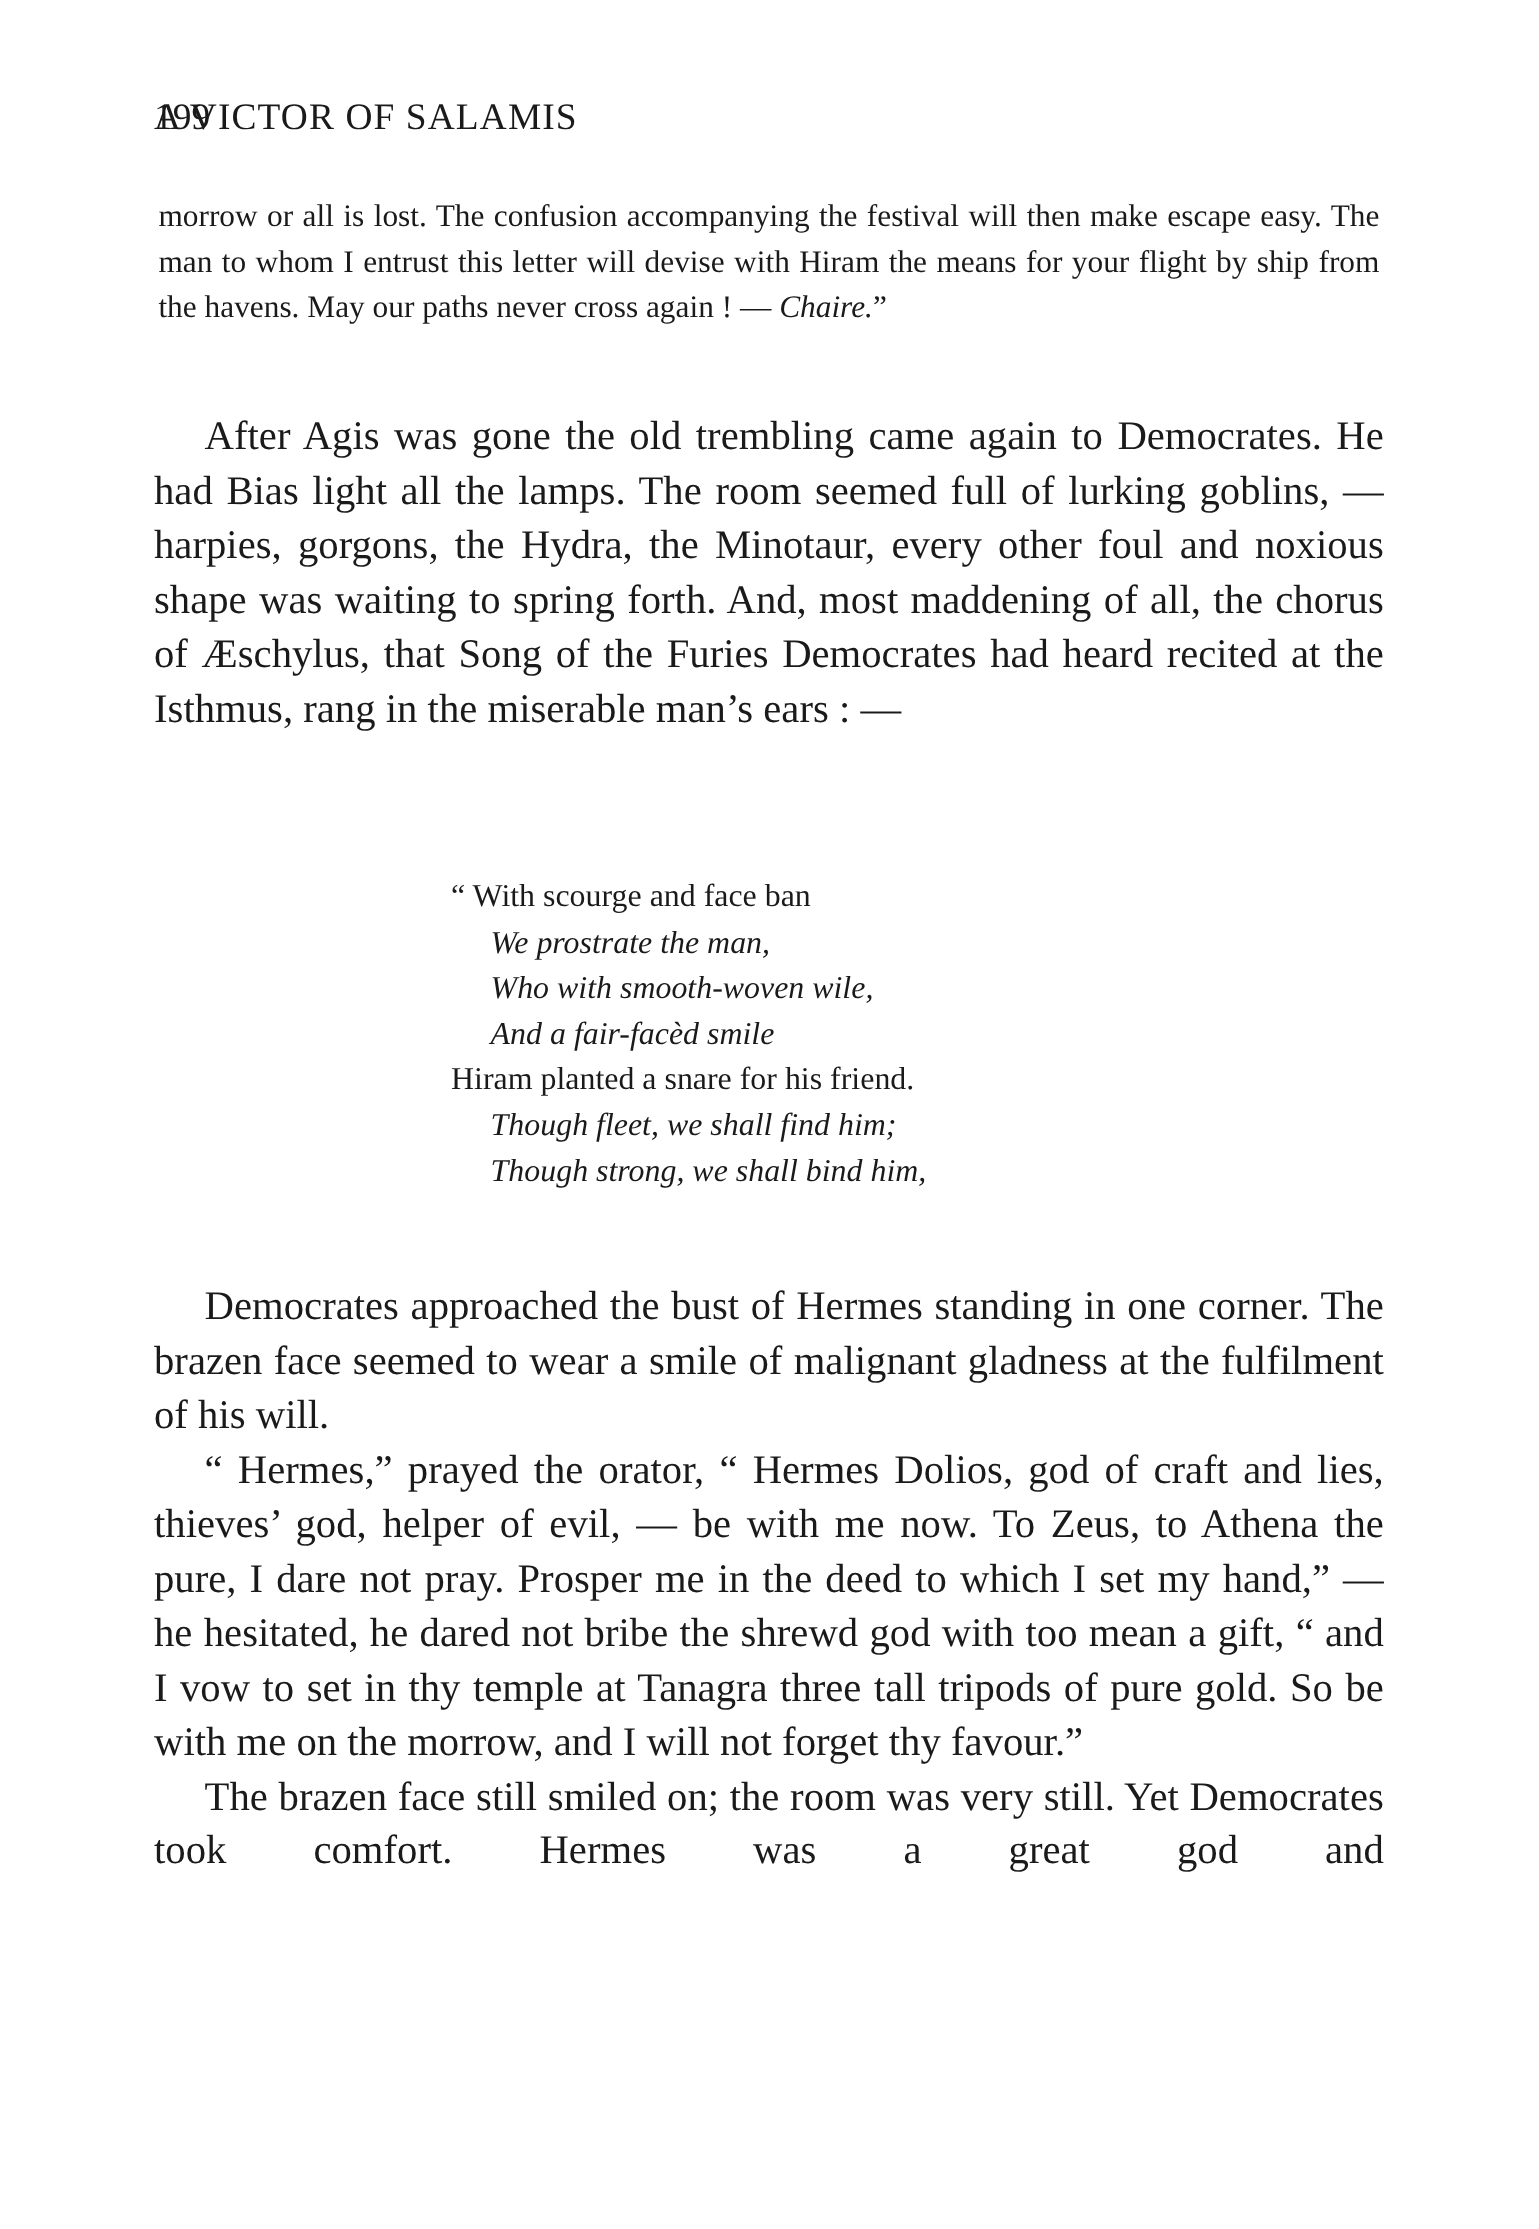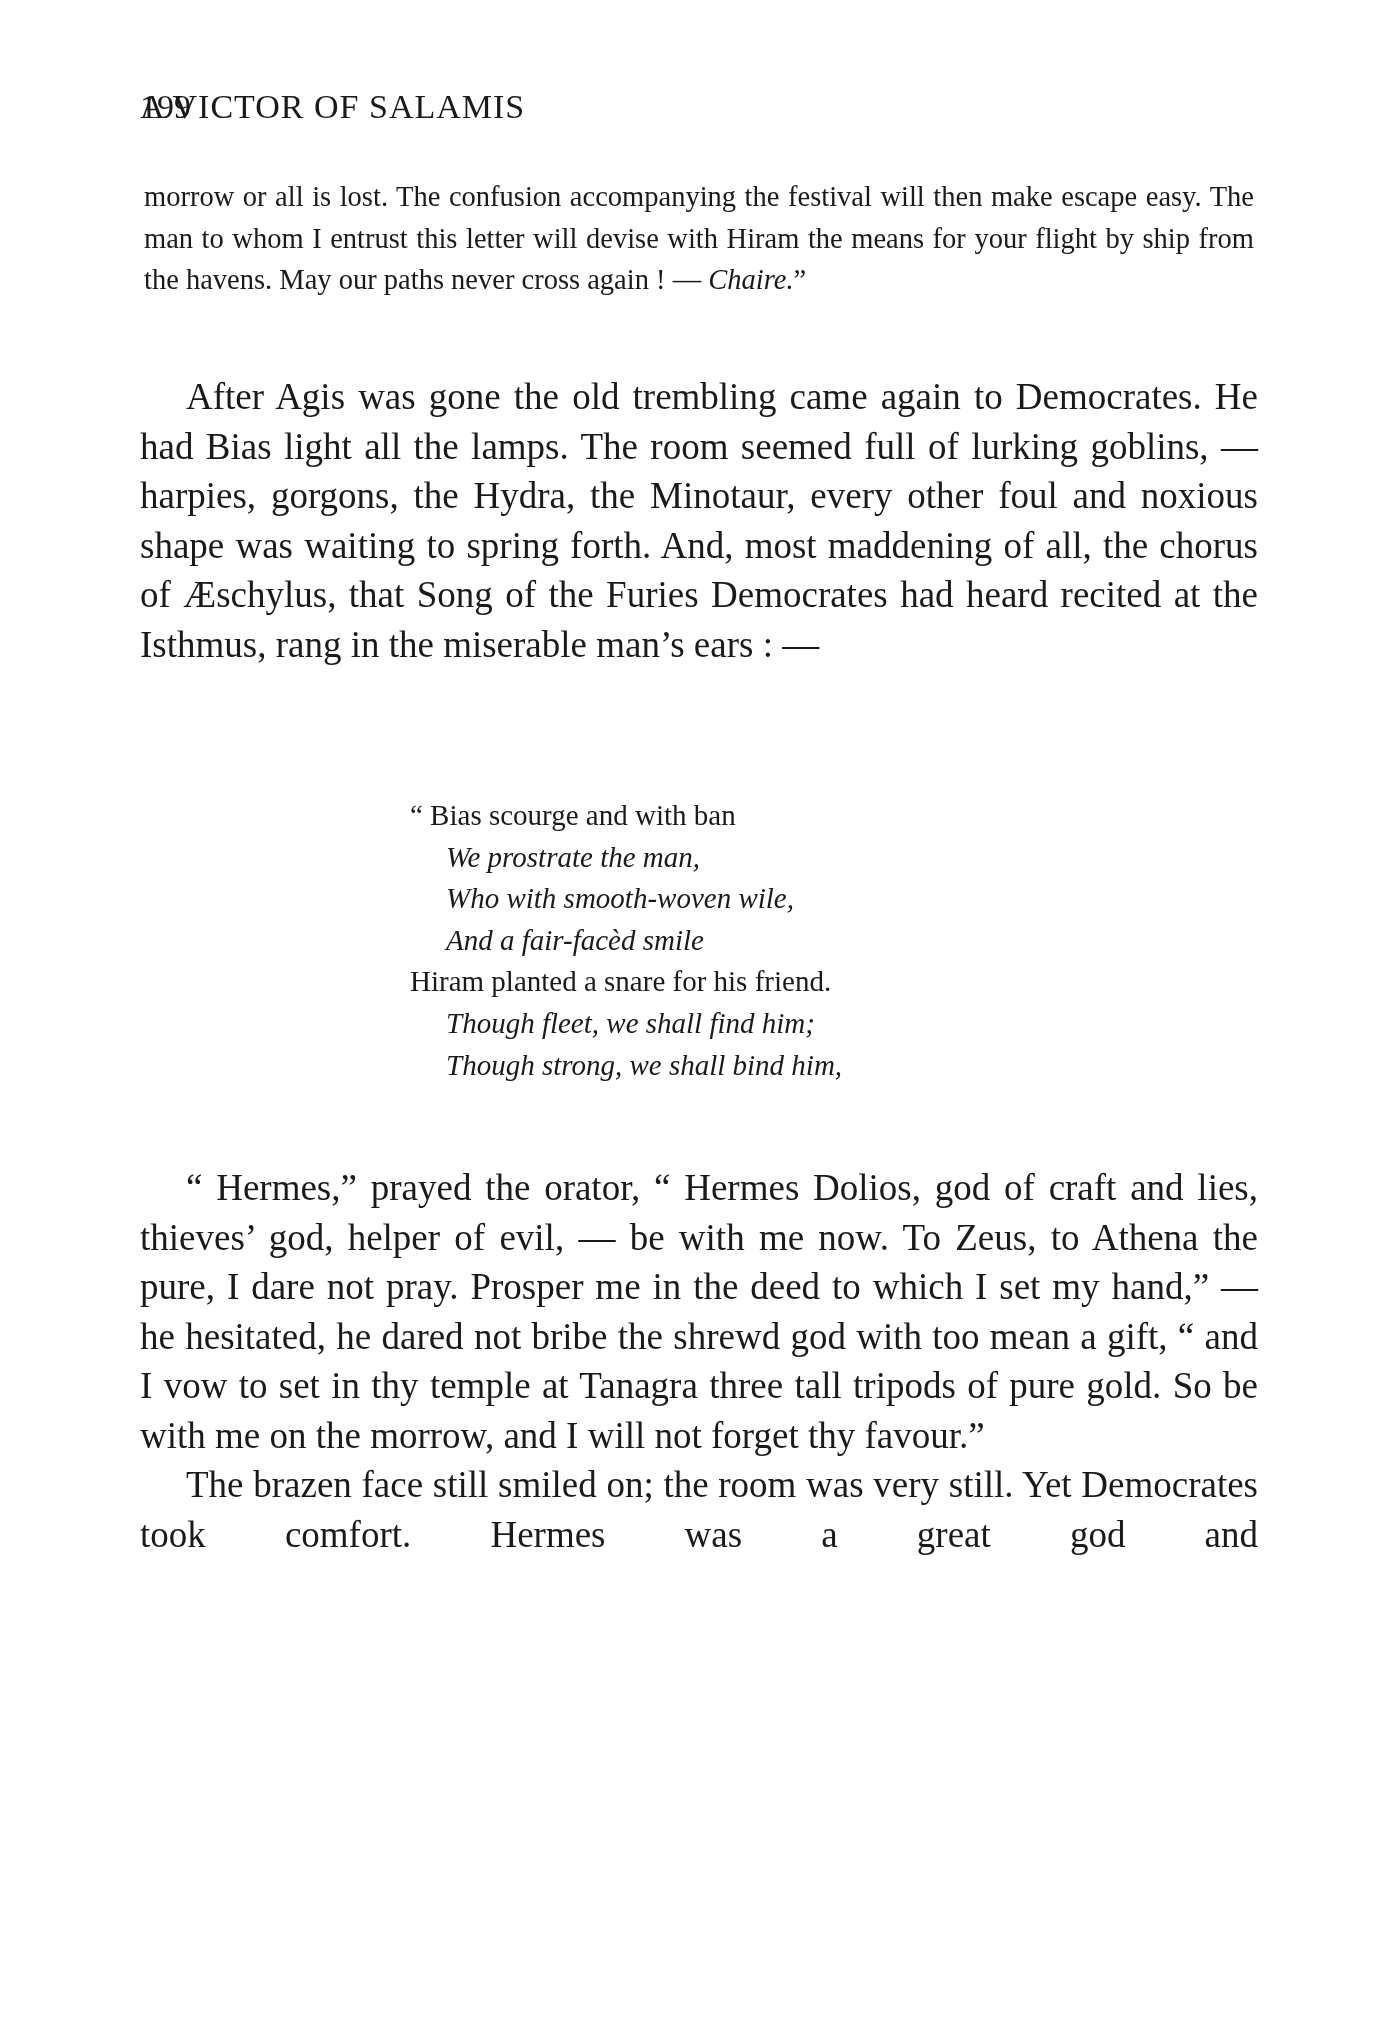--- a/index.html
+++ b/index.html
@@ -35,27 +35,28 @@
 
   <div class="letter">
     <p><span>morrow or all is lost.  The confusion accompanying the festival will then make escape easy.  The man to whom I entrust this letter will devise with Hiram the means for your flight by ship from the havens. May our paths never cross again ! — </span><i>Chaire.</i><span>”</span></p>
   </div>
 
   <div class="body-text p1">
     <p>After Agis was gone the old trembling came again to Democrates. He had Bias light all the lamps. The room seemed full of lurking goblins, — harpies, gorgons, the Hydra, the Minotaur, every other foul and noxious shape was waiting to spring forth. And, most maddening of all, the chorus of Æschylus, that Song of the Furies Democrates had heard recited at the Isthmus, rang in the miserable man’s ears : —</p>
   </div>
 
   <div class="verse">
-    <span class="line">“ Bias scourge and with ban</span>
+    <span class="line">“ With scourge and face ban</span>
     <span class="line indent">We prostrate the man,</span>
     <span class="line indent">Who with smooth-woven wile,</span>
     <span class="line indent">And a fair-facèd smile</span>
     <span class="line">Hiram planted a snare for his friend.</span>
     <span class="line indent">Though fleet, we shall find him;</span>
     <span class="line indent">Though strong, we shall bind him,</span>
   </div>
 
   <div class="body-text p2">
+    <p>Democrates approached the bust of Hermes standing in one corner. The brazen face seemed to wear a smile of malignant gladness at the fulfilment of his will.</p>
     <p>“ Hermes,” prayed the orator, “ Hermes Dolios, god of craft and lies, thieves’ god, helper of evil, — be with me now. To Zeus, to Athena the pure, I dare not pray. Prosper me in the deed to which I set my hand,” — he hesitated, he dared not bribe the shrewd god with too mean a gift, “ and I vow to set in thy temple at Tanagra three tall tripods of pure gold. So be with me on the morrow, and I will not forget thy favour.”</p>
     <p class="just-last">The brazen face still smiled on; the room was very still. Yet Democrates took comfort. Hermes was a great god and</p>
   </div>
 
 </div>
 
 </body></html>

